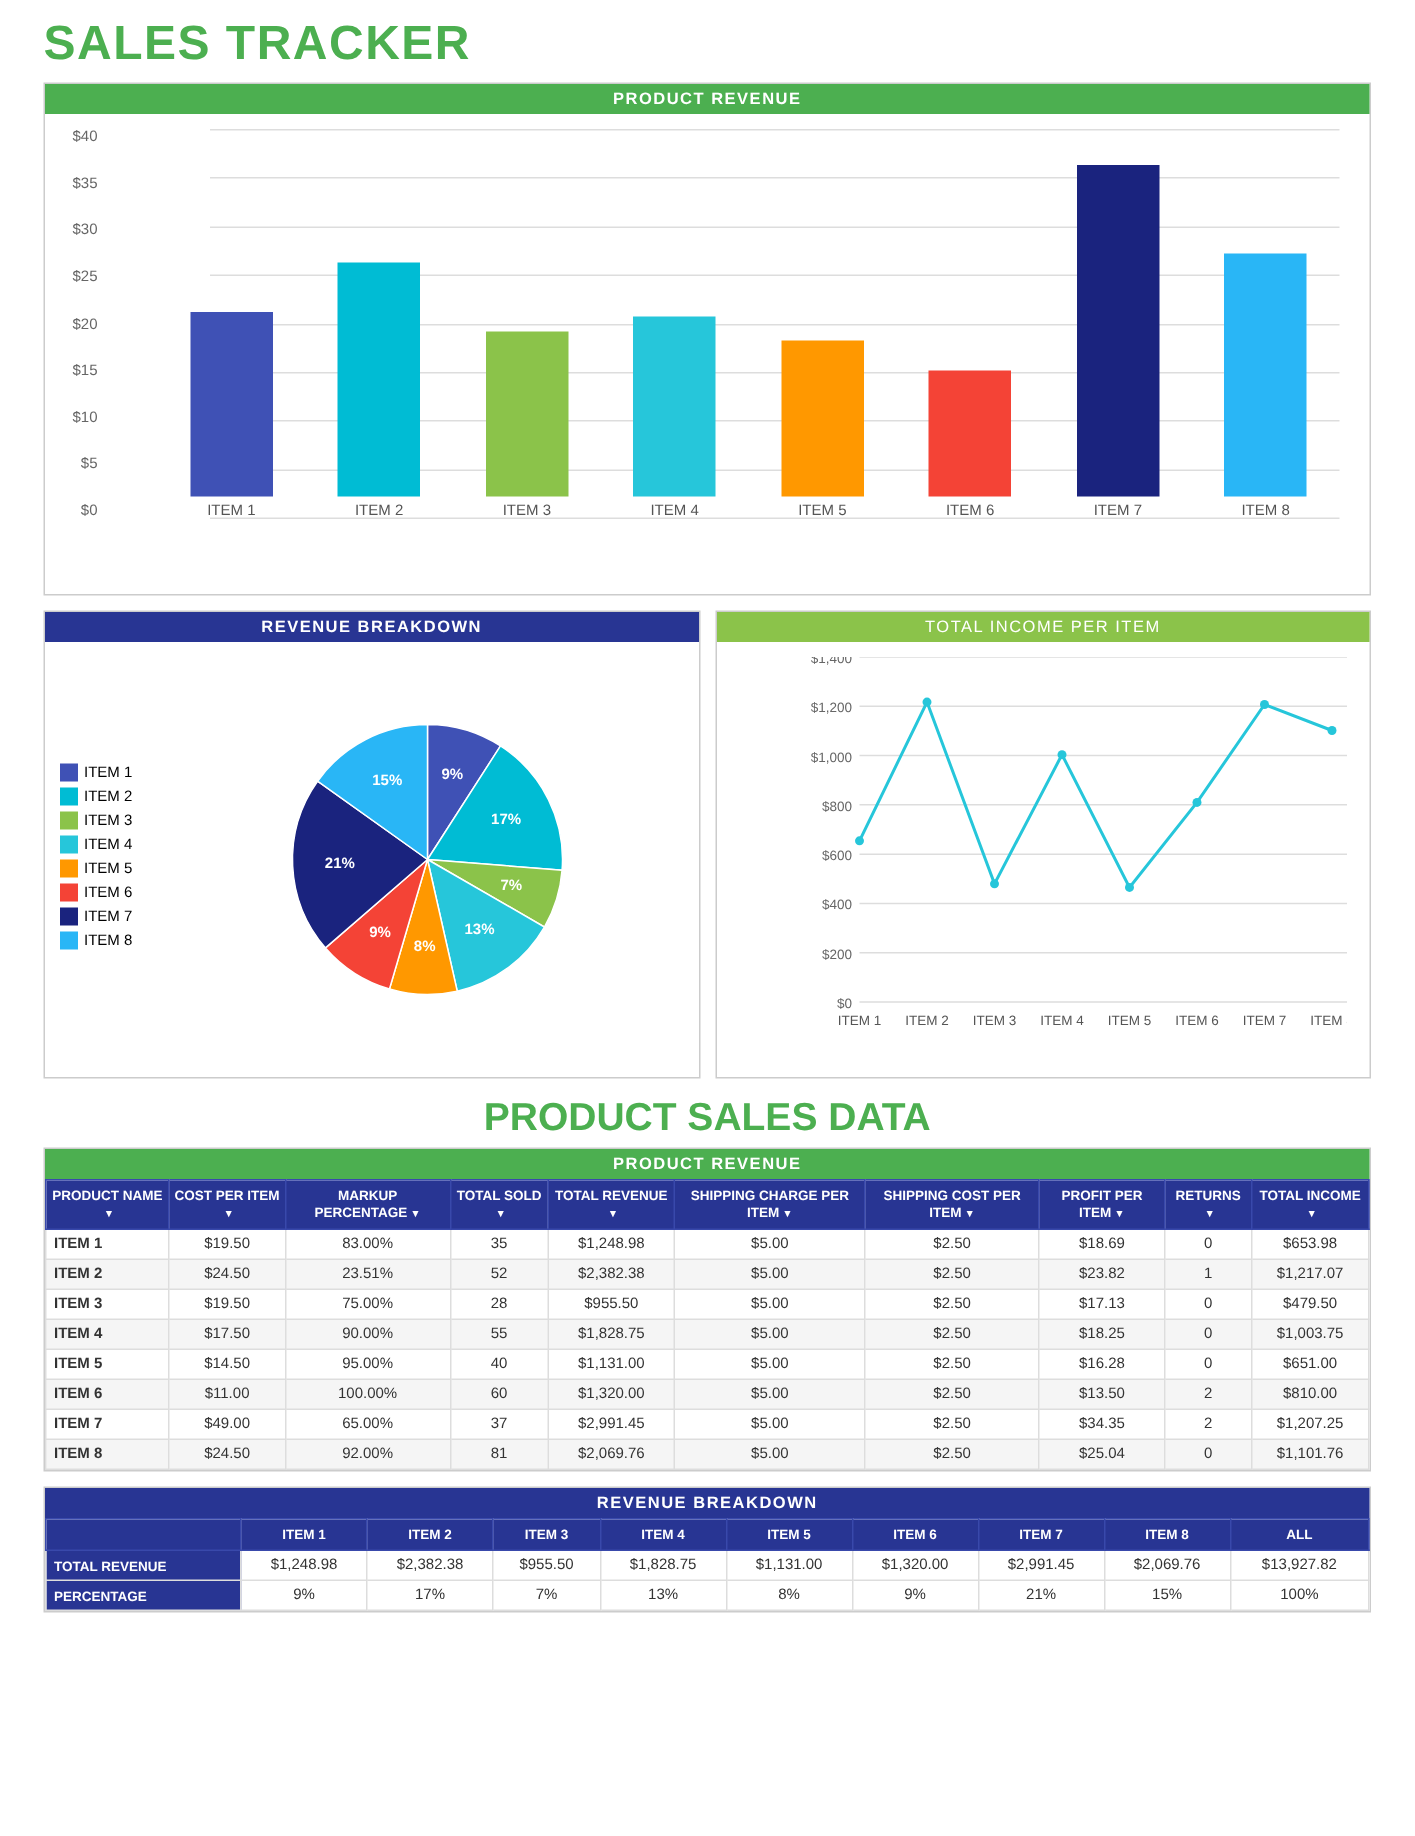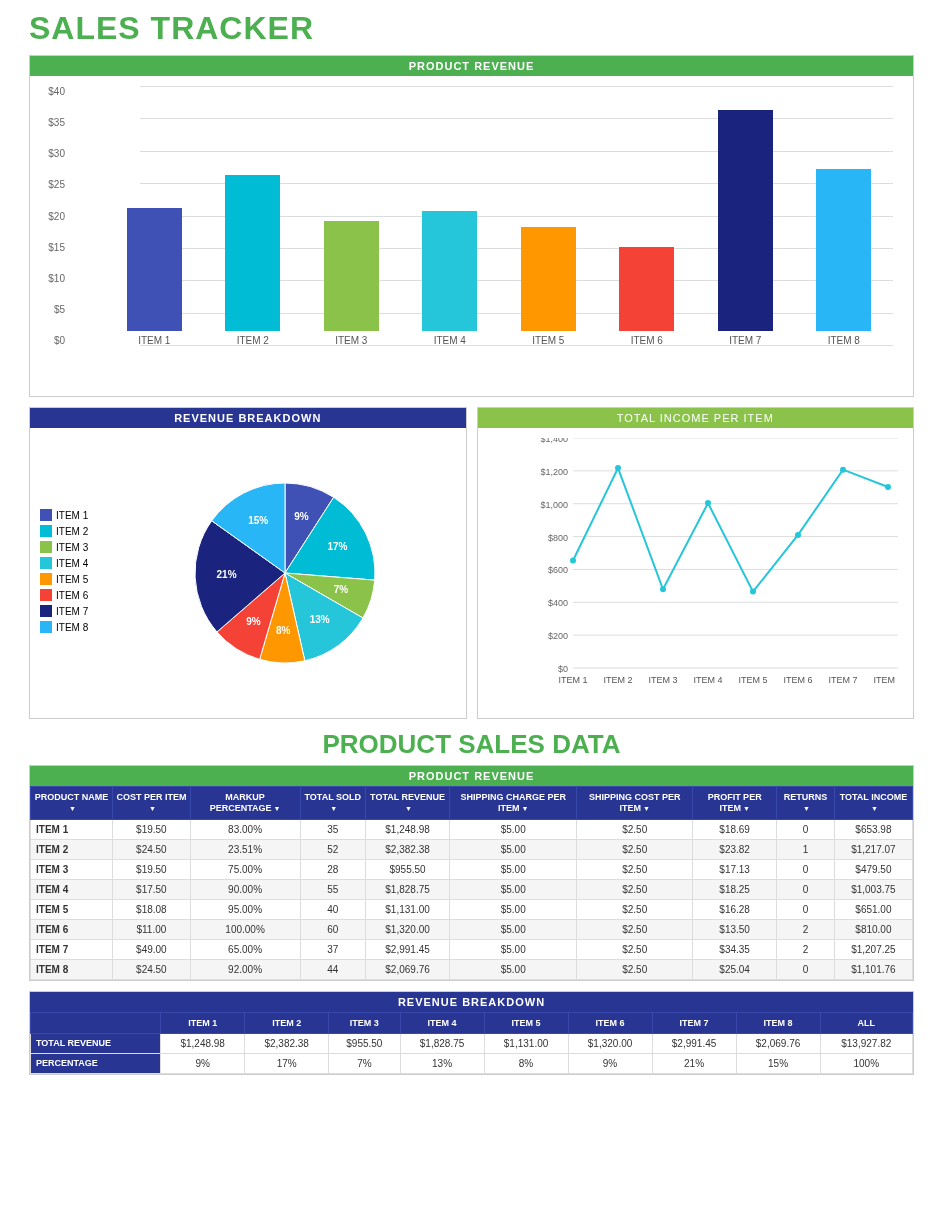--- a/index.html
+++ b/index.html
@@ -461,21 +461,21 @@
             <td>55</td>
             <td>$1,828.75</td>
             <td>$5.00</td>
             <td>$2.50</td>
             <td>$18.25</td>
             <td>0</td>
             <td>$1,003.75</td>
           </tr>
           <tr>
             <td>ITEM 5</td>
-            <td>$18.08</td>
+            <td>$14.50</td>
             <td>95.00%</td>
             <td>40</td>
             <td>$1,131.00</td>
             <td>$5.00</td>
             <td>$2.50</td>
             <td>$16.28</td>
             <td>0</td>
             <td>$651.00</td>
           </tr>
           <tr>
@@ -499,21 +499,21 @@
             <td>$5.00</td>
             <td>$2.50</td>
             <td>$34.35</td>
             <td>2</td>
             <td>$1,207.25</td>
           </tr>
           <tr>
             <td>ITEM 8</td>
             <td>$24.50</td>
             <td>92.00%</td>
-            <td>44</td>
+            <td>81</td>
             <td>$2,069.76</td>
             <td>$5.00</td>
             <td>$2.50</td>
             <td>$25.04</td>
             <td>0</td>
             <td>$1,101.76</td>
           </tr>
         </tbody>
     </table>
   </div>

